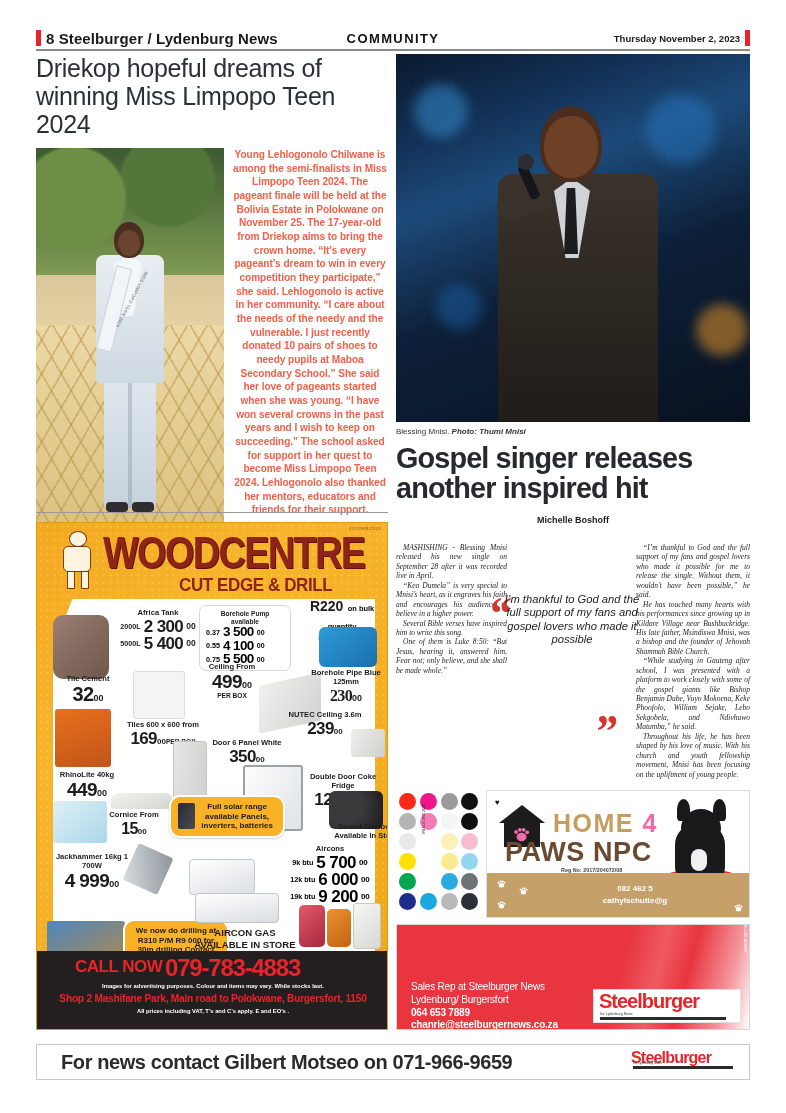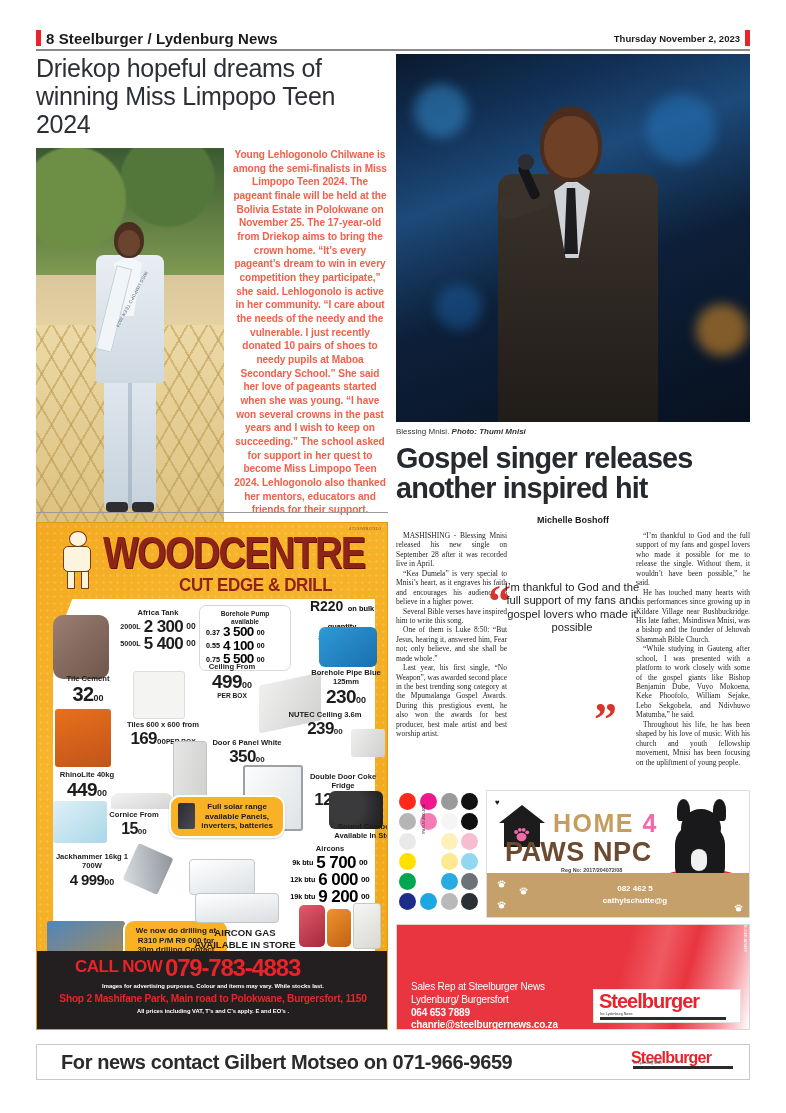--- a/index.html
+++ b/index.html
@@ -96,21 +96,21 @@
 
   .gospel-caption { margin-top: 5px; font-size: 8px; color:#333; }
   .gospel-caption i { font-weight:bold; font-style:italic; }
   .headline-gospel {
     margin-top: 7px; font-size: 30px; line-height: 1.0; font-weight: bold;
     color:#26292e; letter-spacing:-.9px; font-family:"Liberation Sans", sans-serif;
     transform: scaleX(.96); transform-origin: left;
   }
   .byline { text-align:center; font-size:9px; font-weight:bold; color:#1b1b1b; margin-top:12px; }
 
-  .article-cols { position:relative; margin-top:6px; height:212px; }
+  .article-cols { position:relative; margin-top:18px; height:212px;font-style:italic; }
   .acol { position:absolute; top:0; font-family:"Liberation Serif", serif;
     font-size:7.5px; line-height:1.26; color:#242424; text-align:justify; }
   .acol p { text-indent: 7px; margin:0; }
   .col1 { left:0;   width:111px; }
   .col3 { left:240px; width:114px; }
 
   .pullquote {
     position:absolute; left:108px; top:50px; width:136px;
     font-size:11.2px; line-height:1.2; text-align:center; color:#1d1d1d;
     font-family:"Liberation Sans", sans-serif;
@@ -244,20 +244,21 @@
   .ft-logo-sub { position:absolute; left:2px; top:12px; font-size:3.2px; color:#333; }
 </style>
 </head>
 <body>
 
 <div class="page">
 
   <div class="masthead">
     <div class="mh-bar"></div>
     <div class="mh-left">8 Steelburger / Lydenburg News</div>
+    <div class="mh-center">COMMUNITY</div>
     <div class="mh-right">Thursday November 2, 2023</div>
     <div class="mh-bar-r"></div>
   </div>
   <div class="mh-rule"></div>
 
   <div class="left-col">
     <div class="headline-main">Driekop hopeful dreams of winning Miss Limpopo Teen 2024</div>
 
     <div class="story-block">
       <div class="story-photo">
@@ -312,21 +313,20 @@
 
     <div class="headline-gospel">Gospel singer releases another inspired hit</div>
     <div class="byline">Michelle Boshoff</div>
 
     <div class="article-cols">
       <div class="acol col1">
         <p>MASHISHING - Blessing Mnisi released his new single on September 28 after it was recorded live in April.</p>
         <p>“Kea Dumela” is very special to Mnisi’s heart, as it engraves his faith and encourages his audience to believe in a higher power.</p>
         <p>Several Bible verses have inspired him to write this song.</p>
         <p>One of them is Luke 8:50: “But Jesus, hearing it, answered him, Fear not; only believe, and she shall be made whole.”</p>
-        <p>Last year, his first single, “No Weapon”, was awarded second place in the best trending song category at the Mpumalanga Gospel Awards. During this prestigious event, he also won the awards for best producer, best male artist and best worship artist.</p>
       </div>
       <div class="acol col3">
         <p>“I’m thankful to God and the full support of my fans and gospel lovers who made it possible for me to release the single. Without them, it wouldn’t have been possible,” he said.</p>
         <p>He has touched many hearts with his performances since growing up in Kildare Village near Bushbuckridge. His late father, Msindiswa Mnisi, was a bishop and the founder of Jehovah Shammah Bible Church.</p>
         <p>“While studying in Gauteng after school, I was presented with a platform to work closely with some of the gospel giants like Bishop Benjamin Dube, Vuyo Mokoena, Keke Phoofolo, William Sejake, Lebo Sekgobela, and Ndivhuwo Matumba,” he said.</p>
         <p>Throughout his life, he has been shaped by his love of music. With his church and youth fellowship movement, Mnisi has been focusing on the upliftment of young people.</p>
       </div>
       <div class="qmark qmark-open">“</div>
       <div class="pullquote">I’m thankful to God and the full support of my fans and gospel lovers who made it possible</div>
       <div class="qmark qmark-close">”</div>
@@ -403,21 +403,21 @@
     <div class="w-item" style="left:160px;top:140px;width:70px;">
       <div class="w-lbl">Ceiling From</div>
       <div><span class="w-price" style="font-size:19px;">499</span><span style="font-size:9px;font-weight:bold;">00</span></div>
       <div class="w-unit">PER BOX</div>
     </div>
     <div class="w-prod" style="left:222px;top:156px;width:62px;height:48px;background:linear-gradient(120deg,#f0f0ee,#d2d2d0);transform:skewY(-12deg);"></div>
 
     <div class="w-prod" style="left:282px;top:104px;width:58px;height:40px;background:linear-gradient(140deg,#2f9ad8,#1a6fae);border-radius:6px;"></div>
     <div class="w-item" style="left:268px;top:146px;width:82px;">
       <div class="w-lbl">Borehole Pipe Blue 125mm</div>
-      <div><span class="w-price" style="font-size:19px;">230</span><span style="font-size:9px;font-weight:bold;">00</span></div>
+      <div><span class="w-price" style="font-size:16px;font-family:Liberation Serif, serif;">230</span><span style="font-size:9px;font-weight:bold;">00</span></div>
     </div>
 
     <div class="w-item" style="left:240px;top:188px;width:96px;">
       <div class="w-lbl">NUTEC Ceiling 3.6m</div>
       <div><span class="w-price">239</span><span style="font-size:8px;font-weight:bold;">00</span></div>
     </div>
     <div class="w-prod" style="left:314px;top:206px;width:34px;height:28px;background:linear-gradient(120deg,#efefed,#cfcfcd);"></div>
 
     <div class="w-prod" style="left:136px;top:218px;width:34px;height:76px;background:linear-gradient(100deg,#e6e6e4,#cfcfcd);border:1px solid #c4c4c2;"></div>
     <div class="w-item" style="left:172px;top:216px;width:76px;">
@@ -450,21 +450,21 @@
 
     <div class="w-pill" style="left:132px;top:272px;width:116px;">
       <div style="display:flex;gap:3px;align-items:center;">
         <div style="width:44px;height:26px;background:linear-gradient(120deg,#2b2b33,#4a4a55);border-radius:2px;"></div>
         <span>Full solar range available Panels, inverters, batteries</span>
       </div>
     </div>
 
     <div class="w-item" style="left:8px;top:330px;width:94px;">
       <div class="w-lbl">Jackhammer 16kg 1 700W</div>
-      <div><span class="w-price" style="font-size:15px;">4 999</span><span style="font-size:9px;font-weight:bold;">00</span></div>
+      <div><span class="w-price" style="font-size:19px;">4 999</span><span style="font-size:9px;font-weight:bold;">00</span></div>
     </div>
     <div class="w-prod" style="left:92px;top:326px;width:38px;height:40px;background:linear-gradient(60deg,#d9dde0,#8d949a);transform:rotate(24deg);"></div>
 
     <div class="w-prod" style="left:152px;top:336px;width:66px;height:36px;background:linear-gradient(160deg,#ffffff,#dbe0e4);border:1px solid #c3c8cc;border-radius:4px;"></div>
     <div style="position:absolute;left:238px;top:322px;width:110px;text-align:center;">
       <div class="w-lbl">Aircons</div>
       <div class="w-row" style="justify-content:center;">
         <span class="pre">9k btu</span>
         <span class="w-price">5 700</span>
         <span style="font-size:8px;font-weight:bold;">00</span>

